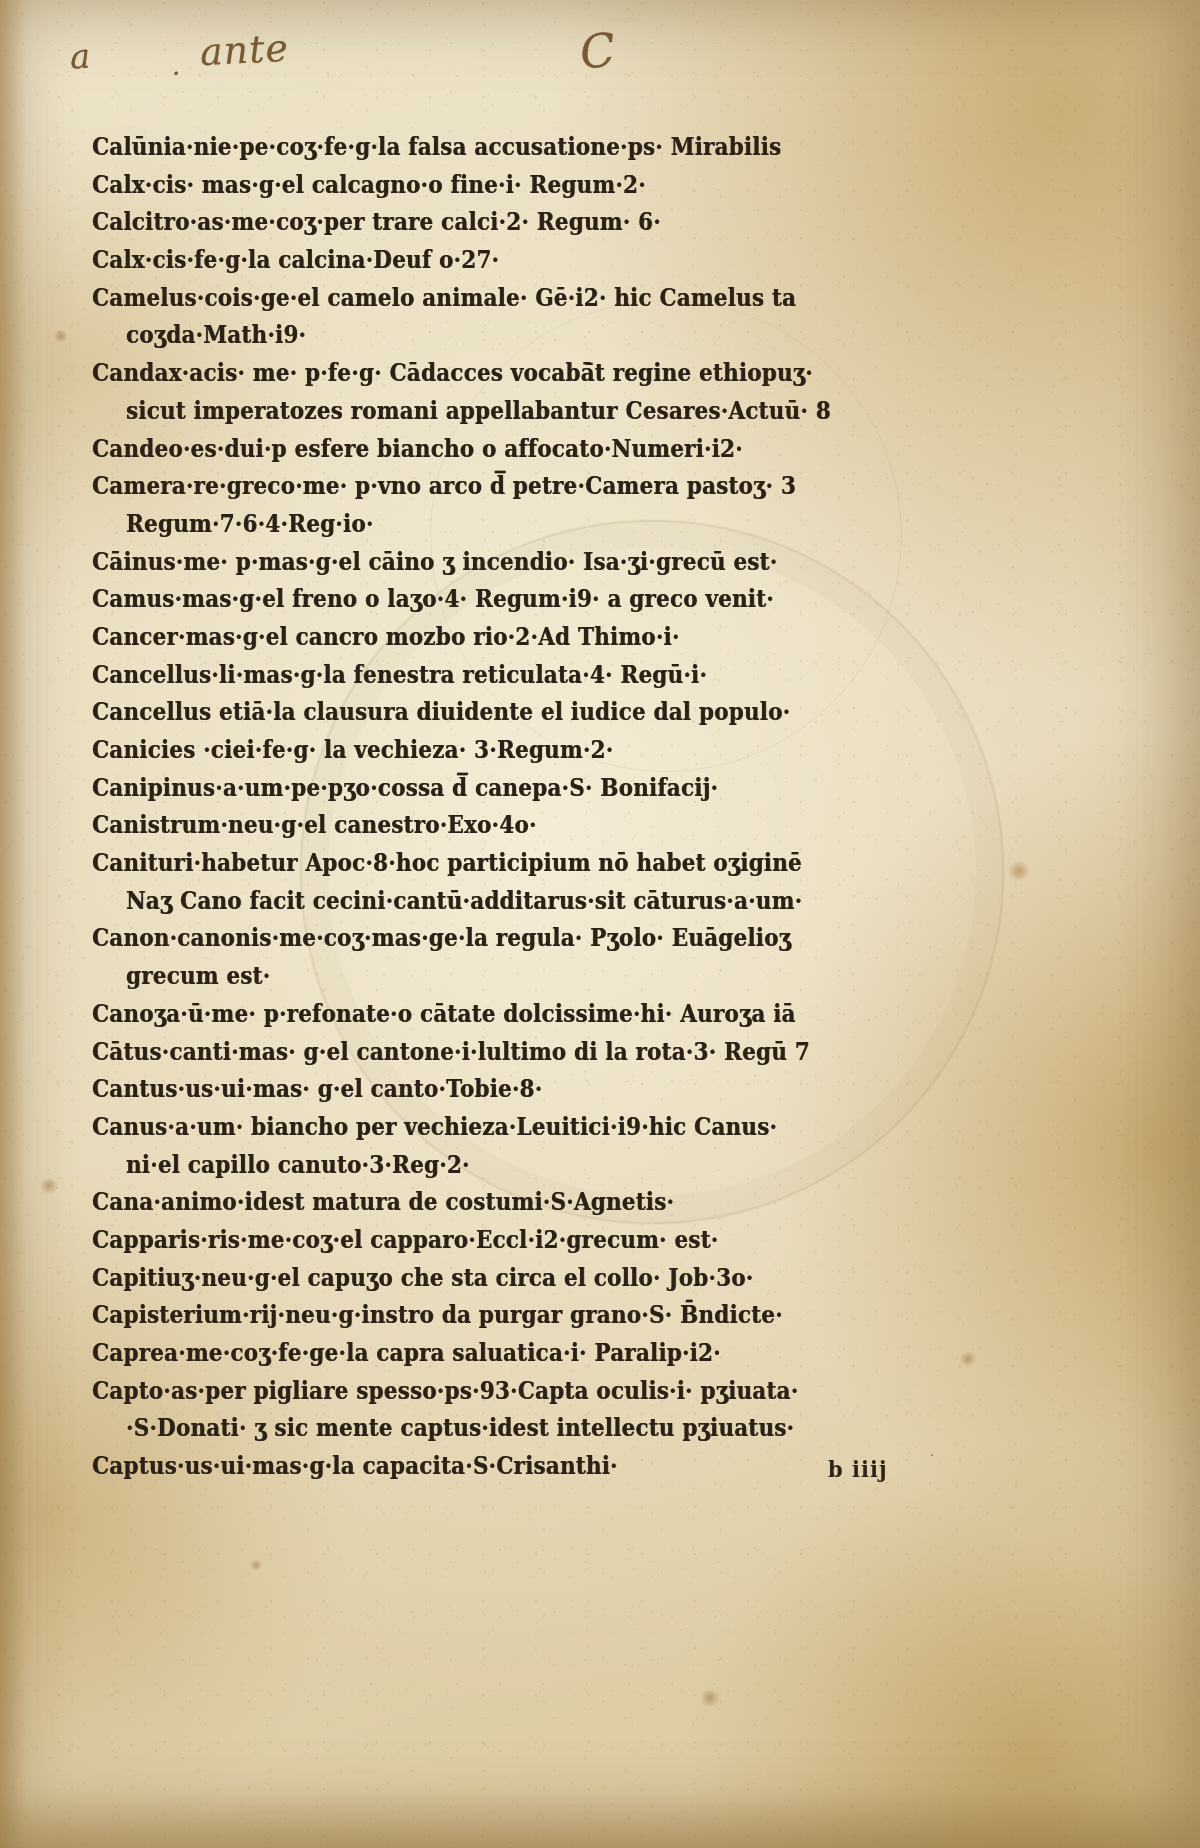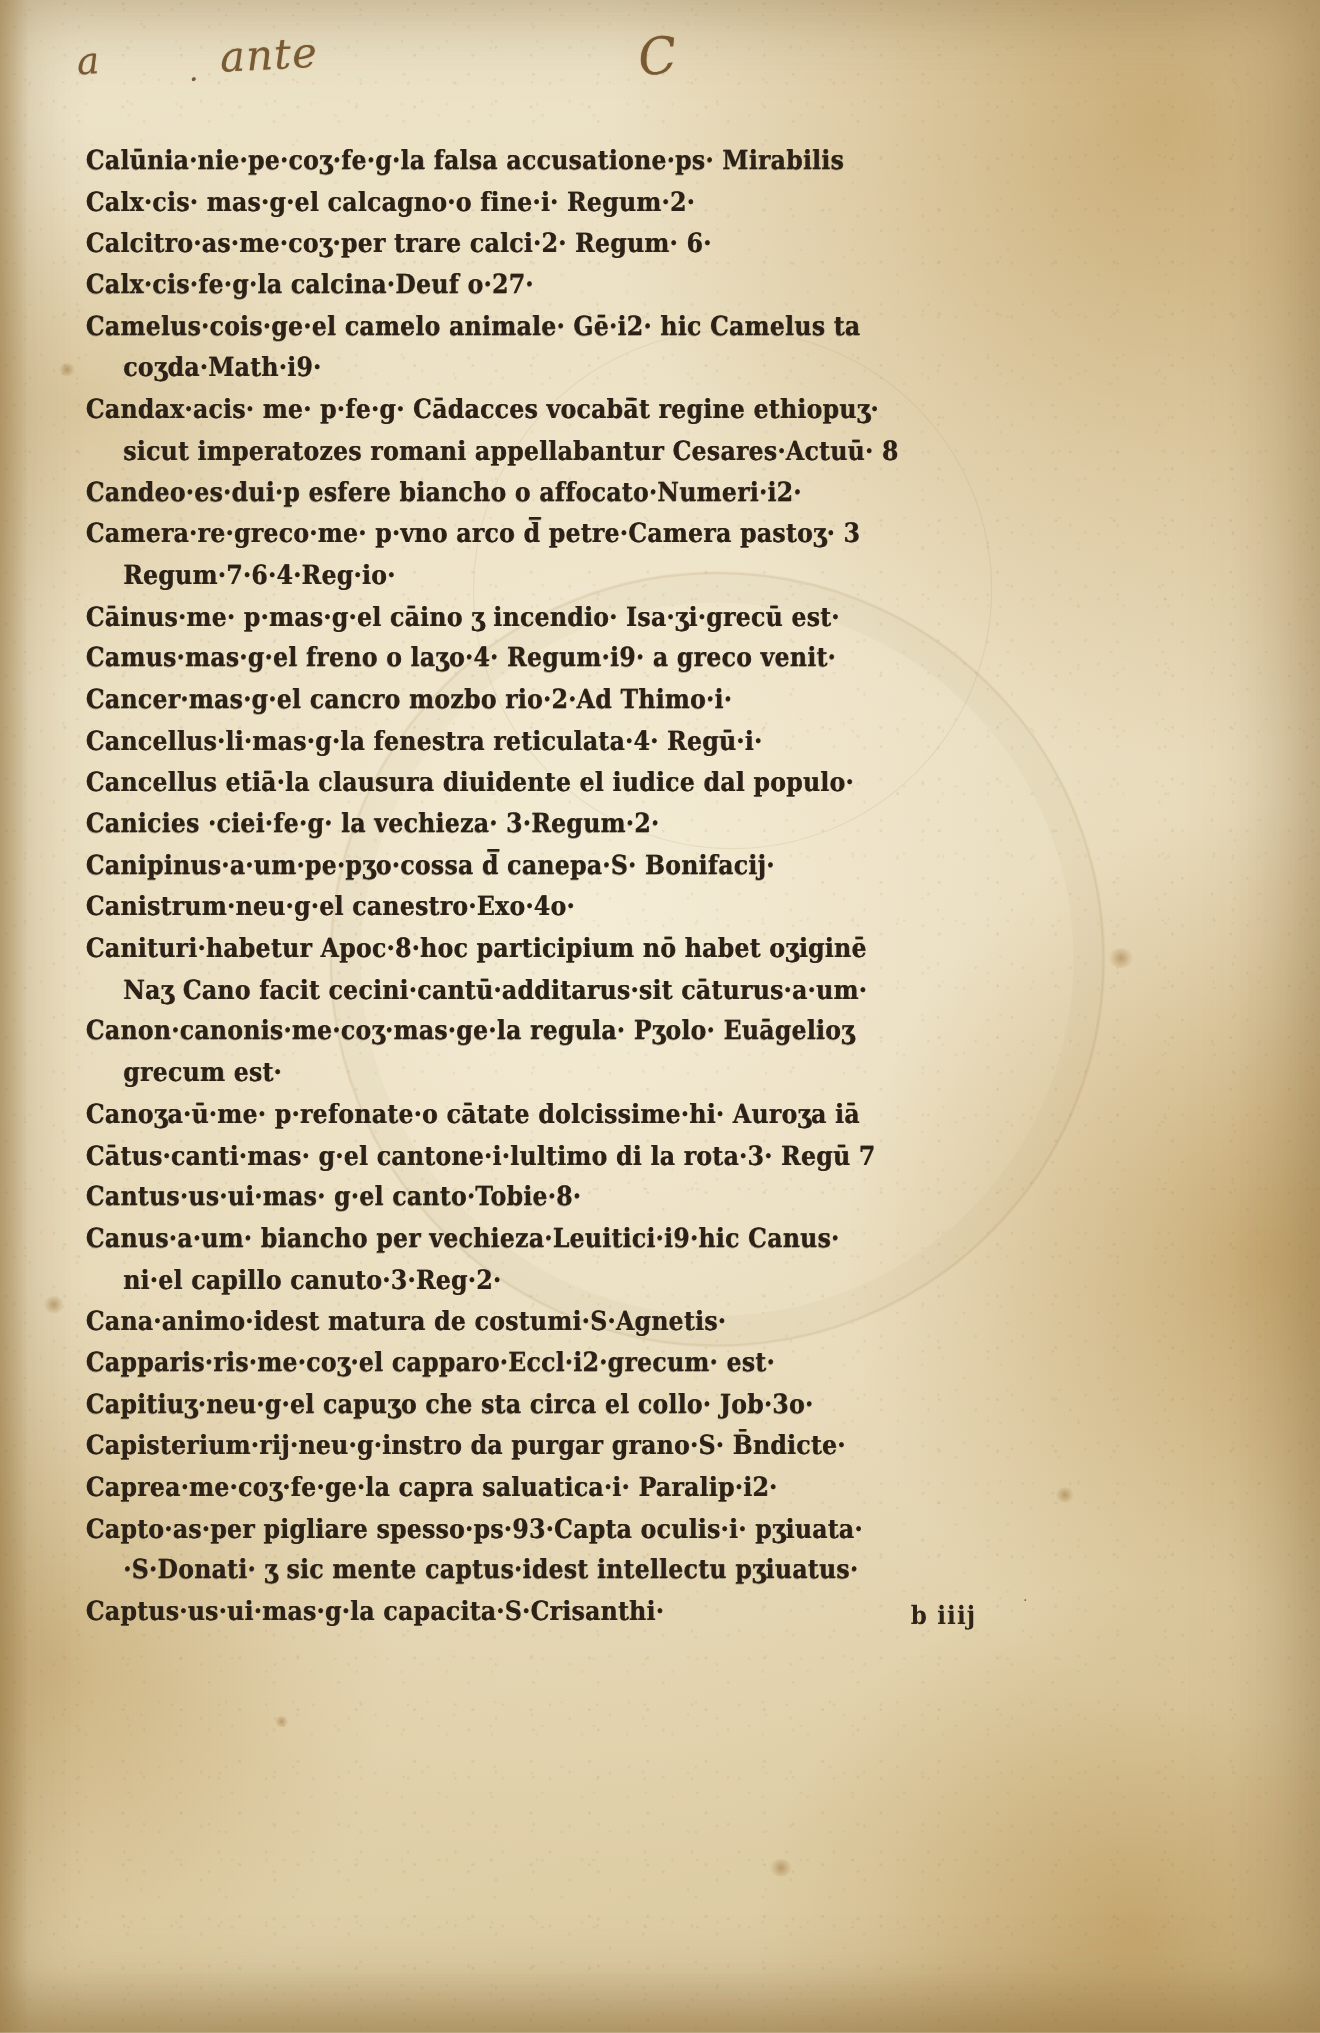--- a/index.html
+++ b/index.html
@@ -84,21 +84,21 @@
     text-shadow: 0 0 1px rgba(90,62,28,0.5);
   }
   .hand-a { left: 10px;  top: 18px; font-size: 34px; transform: rotate(-4deg); }
   .hand-dot { left: 112px; top: 40px; font-size: 26px; }
   .hand-ante { left: 140px; top: 10px; font-size: 38px; transform: rotate(-3deg); letter-spacing: 1px; }
   .hand-c { left: 520px; top: 6px; font-size: 46px; transform: rotate(-6deg); }
 
   
   #column {
     position: absolute;
-    left: 78px;
+    left: 92px;
     top: 128px;
     width: 910px;
   }
   .line {
     font-family: "DejaVu Serif", serif;
     font-size: 21.5px;
     line-height: 34.5px;
     color: #2b2116;
     letter-spacing: 0.2px;
     white-space: pre;

